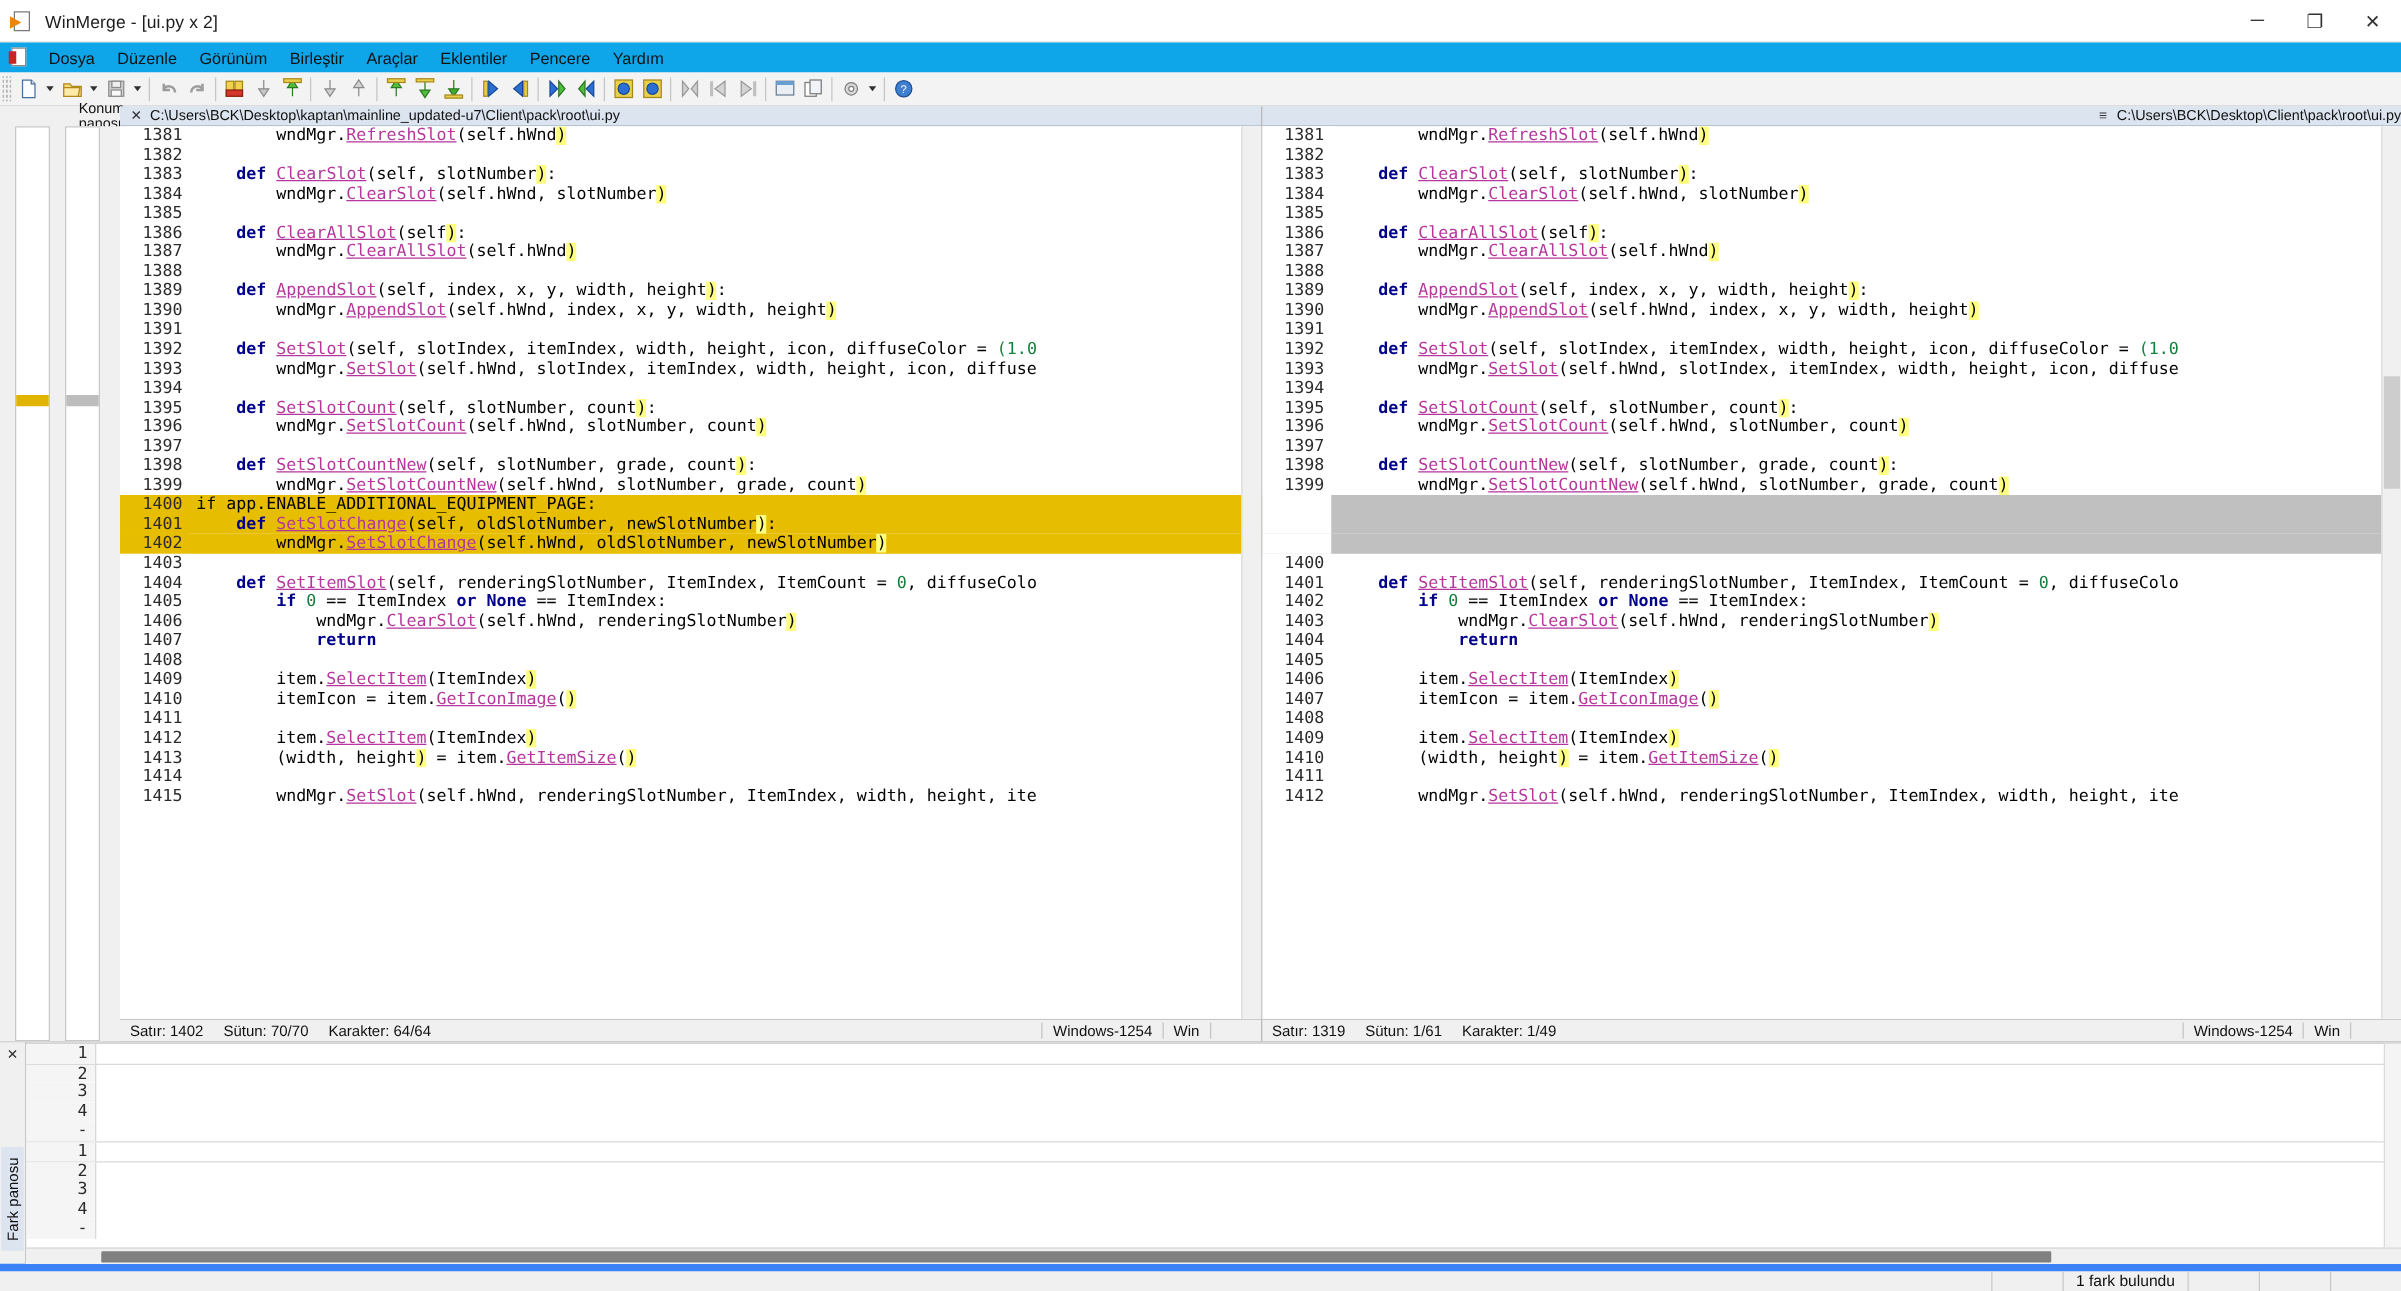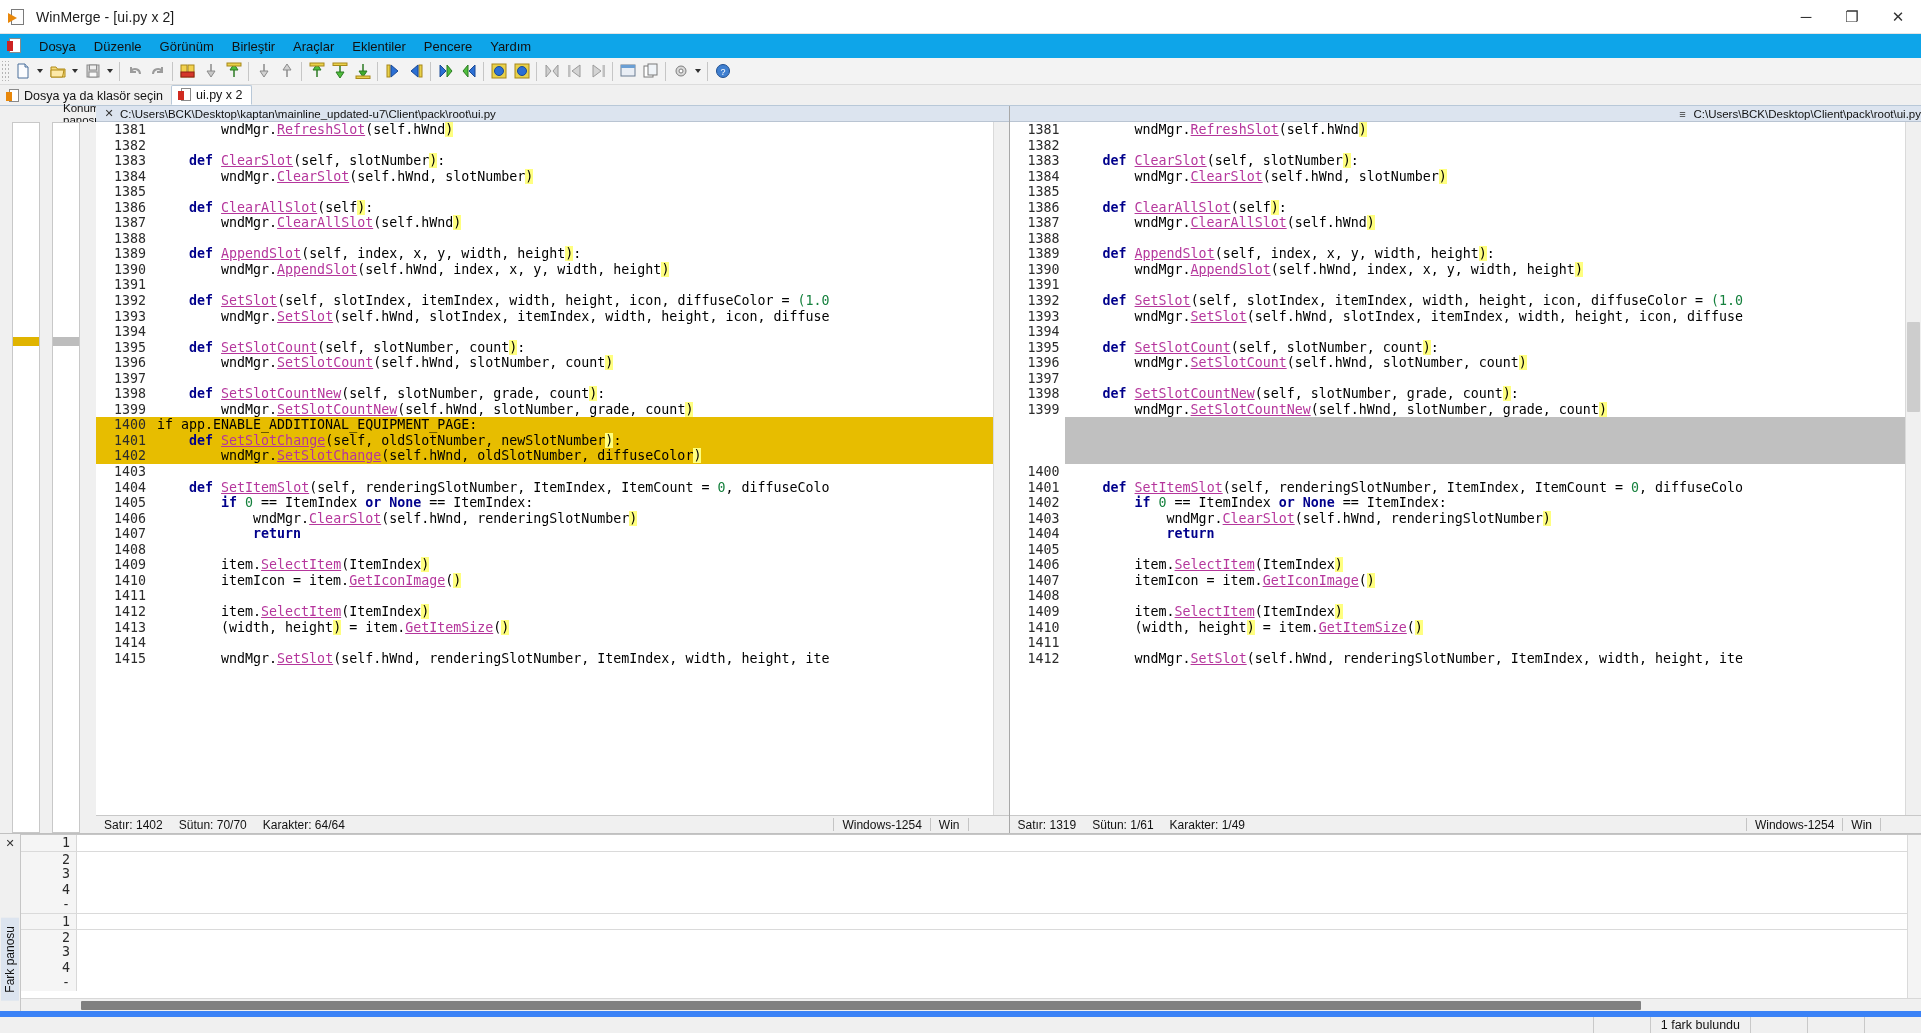--- a/index.html
+++ b/index.html
@@ -351,36 +351,20 @@
     <div class="tbsep"></div>
 
     <div class="tb">
         <svg width="18" height="18" viewBox="0 0 18 18">
           <circle cx="9" cy="9" r="6.5" fill="#3f7fd0" stroke="#1f4f90"></circle>
           <text x="9" y="12.5" font-size="9" fill="#fff" text-anchor="middle" font-family="sans-serif">?</text>
         </svg>
       </div>
   </div>
 
-  <div class="tabstrip">
-    <div class="tab">
-      <span class="tab-ico orange">
-          <span class="a"></span>
-          <span class="b"></span>
-        </span>
-      <span>Dosya ya da klasör seçin</span>
-    </div>
-    <div class="tab active">
-      <span class="tab-ico">
-          <span class="a"></span>
-          <span class="b"></span>
-        </span>
-      <span>ui.py x 2</span>
-    </div>
-  </div>
 
   <div class="mainrow">
 
     <div class="locpane">
       <div class="locpane-head">
         <span>Konum panosu</span>
         <span class="x">✕</span>
       </div>
       <div class="locpane-body">
         <div class="locbar l"></div>
@@ -413,21 +397,21 @@
               <div class="ln"><div class="gut">1392</div><div class="src"><span class="cur">    </span><span class="kw">def</span><span class="cur"> </span><span class="fn">SetSlot</span><span class="cur">(self, slotIndex, itemIndex, width, height, icon, diffuseColor = </span><span class="num">(1.0</span></div></div>
               <div class="ln"><div class="gut">1393</div><div class="src"><span class="cur">        wndMgr.</span><span class="fn">SetSlot</span><span class="cur">(self.hWnd, slotIndex, itemIndex, width, height, icon, diffuse</span></div></div>
               <div class="ln"><div class="gut">1394</div><div class="src"></div></div>
               <div class="ln"><div class="gut">1395</div><div class="src"><span class="cur">    </span><span class="kw">def</span><span class="cur"> </span><span class="fn">SetSlotCount</span><span class="cur">(self, slotNumber, count</span><span class="brk">)</span><span class="cur">:</span></div></div>
               <div class="ln"><div class="gut">1396</div><div class="src"><span class="cur">        wndMgr.</span><span class="fn">SetSlotCount</span><span class="cur">(self.hWnd, slotNumber, count</span><span class="brk">)</span></div></div>
               <div class="ln"><div class="gut">1397</div><div class="src"></div></div>
               <div class="ln"><div class="gut">1398</div><div class="src"><span class="cur">    </span><span class="kw">def</span><span class="cur"> </span><span class="fn">SetSlotCountNew</span><span class="cur">(self, slotNumber, grade, count</span><span class="brk">)</span><span class="cur">:</span></div></div>
               <div class="ln"><div class="gut">1399</div><div class="src"><span class="cur">        wndMgr.</span><span class="fn">SetSlotCountNew</span><span class="cur">(self.hWnd, slotNumber, grade, count</span><span class="brk">)</span></div></div>
               <div class="ln diff"><div class="gut">1400</div><div class="src"><span class="cur">if app.ENABLE_ADDITIONAL_EQUIPMENT_PAGE:</span></div></div>
               <div class="ln diff"><div class="gut">1401</div><div class="src"><span class="cur">    </span><span class="kw">def</span><span class="cur"> </span><span class="fn">SetSlotChange</span><span class="cur">(self, oldSlotNumber, newSlotNumber</span><span class="brk">)</span><span class="cur">:</span></div></div>
-              <div class="ln diff"><div class="gut">1402</div><div class="src"><span class="cur">        wndMgr.</span><span class="fn">SetSlotChange</span><span class="cur">(self.hWnd, oldSlotNumber, diffuseColor</span><span class="brk">)</span></div></div>
+              <div class="ln diff"><div class="gut">1402</div><div class="src"><span class="cur">        wndMgr.</span><span class="fn">SetSlotChange</span><span class="cur">(self.hWnd, oldSlotNumber, newSlotNumber</span><span class="brk">)</span></div></div>
               <div class="ln"><div class="gut">1403</div><div class="src"></div></div>
               <div class="ln"><div class="gut">1404</div><div class="src"><span class="cur">    </span><span class="kw">def</span><span class="cur"> </span><span class="fn">SetItemSlot</span><span class="cur">(self, renderingSlotNumber, ItemIndex, ItemCount = </span><span class="num">0</span><span class="cur">, diffuseColo</span></div></div>
               <div class="ln"><div class="gut">1405</div><div class="src"><span class="cur">        </span><span class="kw">if</span><span class="cur"> </span><span class="num">0</span><span class="cur"> == ItemIndex </span><span class="kw">or</span><span class="cur"> </span><span class="kw">None</span><span class="cur"> == ItemIndex:</span></div></div>
               <div class="ln"><div class="gut">1406</div><div class="src"><span class="cur">            wndMgr.</span><span class="fn">ClearSlot</span><span class="cur">(self.hWnd, renderingSlotNumber</span><span class="brk">)</span></div></div>
               <div class="ln"><div class="gut">1407</div><div class="src"><span class="cur">            </span><span class="kw">return</span></div></div>
               <div class="ln"><div class="gut">1408</div><div class="src"></div></div>
               <div class="ln"><div class="gut">1409</div><div class="src"><span class="cur">        item.</span><span class="fn">SelectItem</span><span class="cur">(ItemIndex</span><span class="brk">)</span></div></div>
               <div class="ln"><div class="gut">1410</div><div class="src"><span class="cur">        itemIcon = item.</span><span class="fn">GetIconImage</span><span class="cur">(</span><span class="brk">)</span></div></div>
               <div class="ln"><div class="gut">1411</div><div class="src"></div></div>
               <div class="ln"><div class="gut">1412</div><div class="src"><span class="cur">        item.</span><span class="fn">SelectItem</span><span class="cur">(ItemIndex</span><span class="brk">)</span></div></div>

